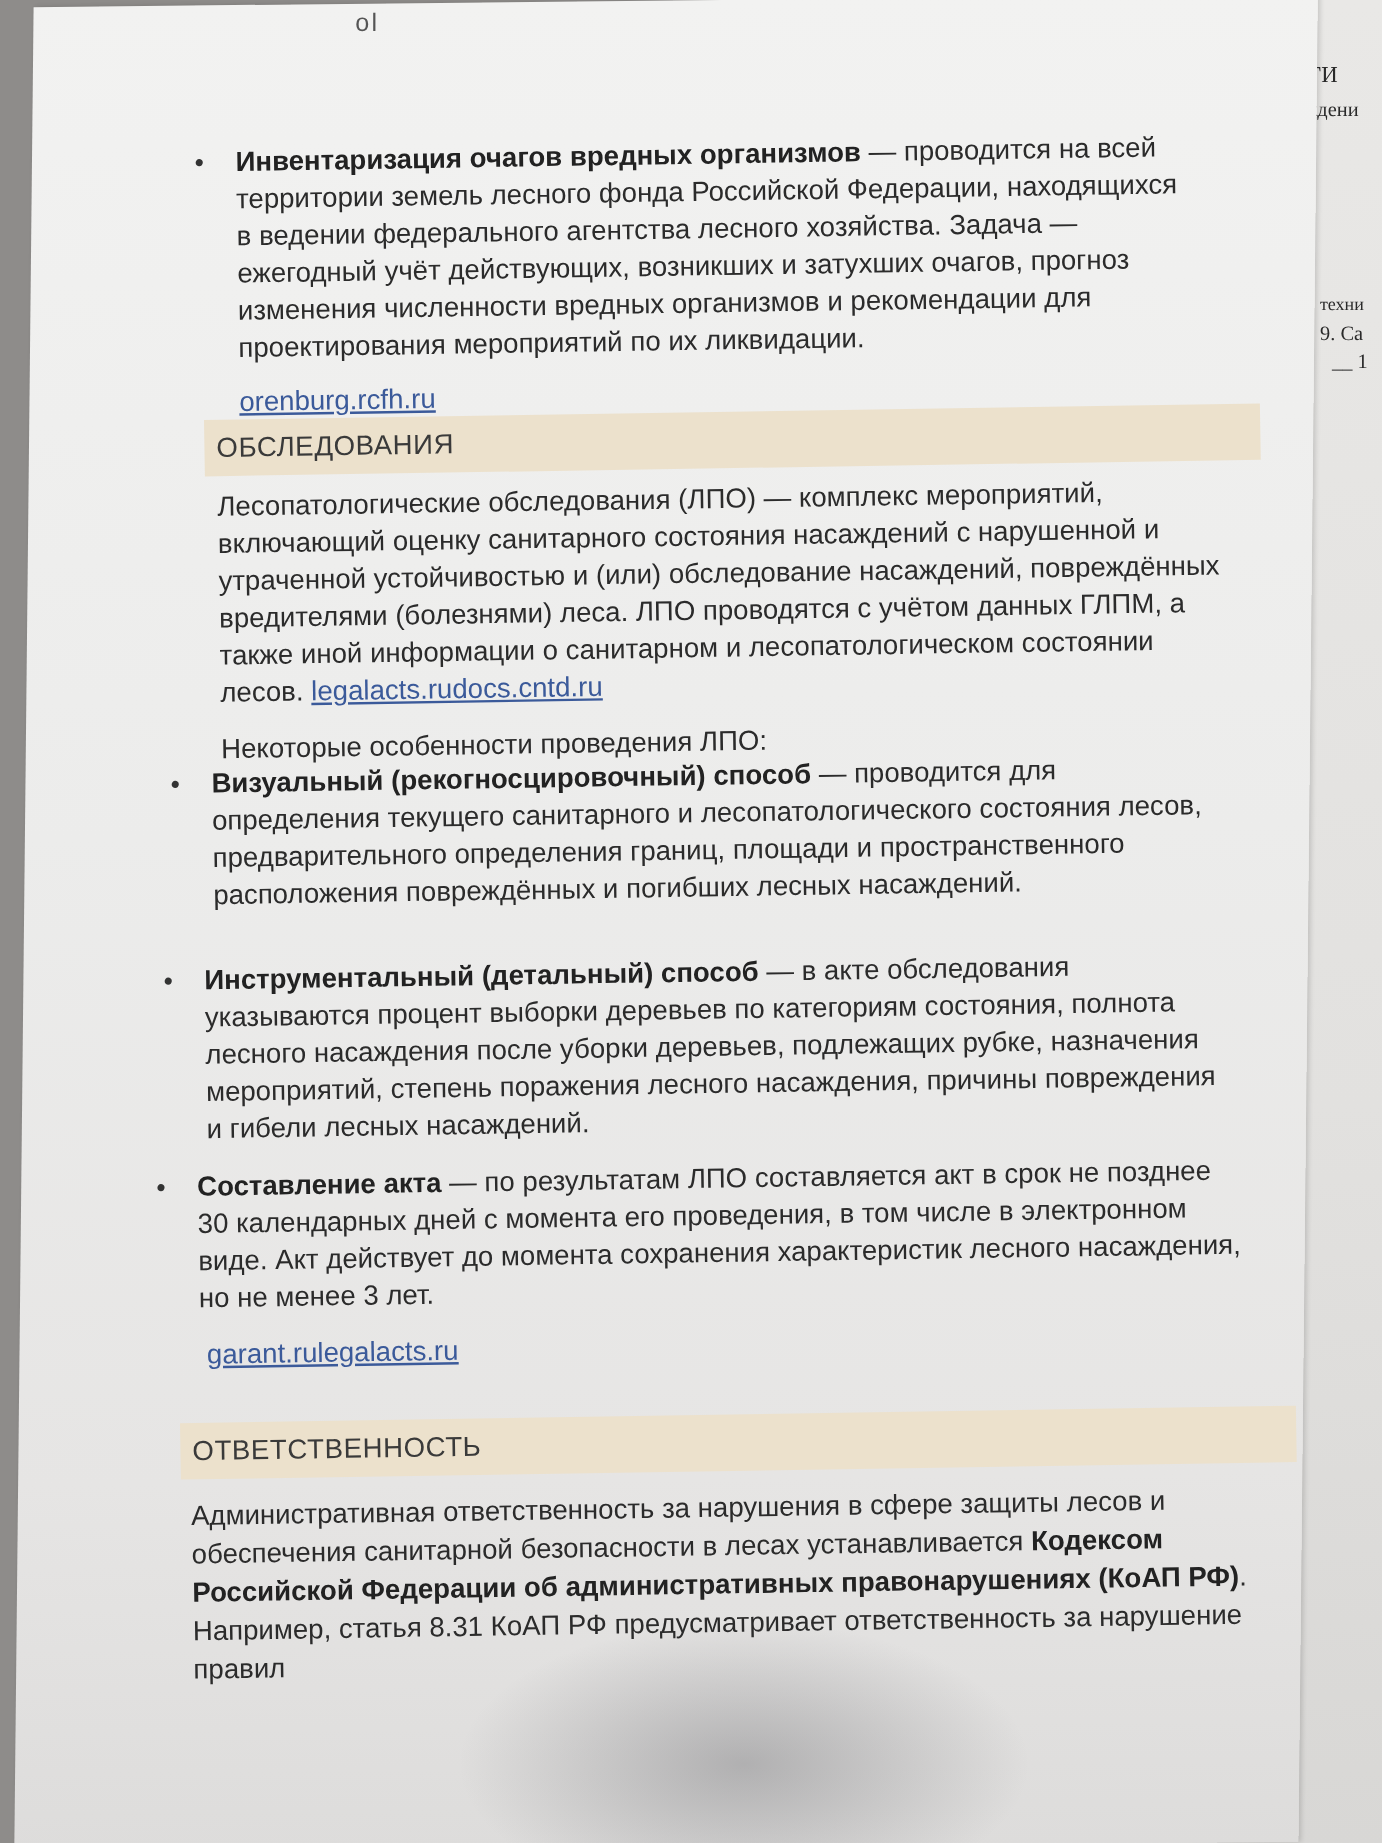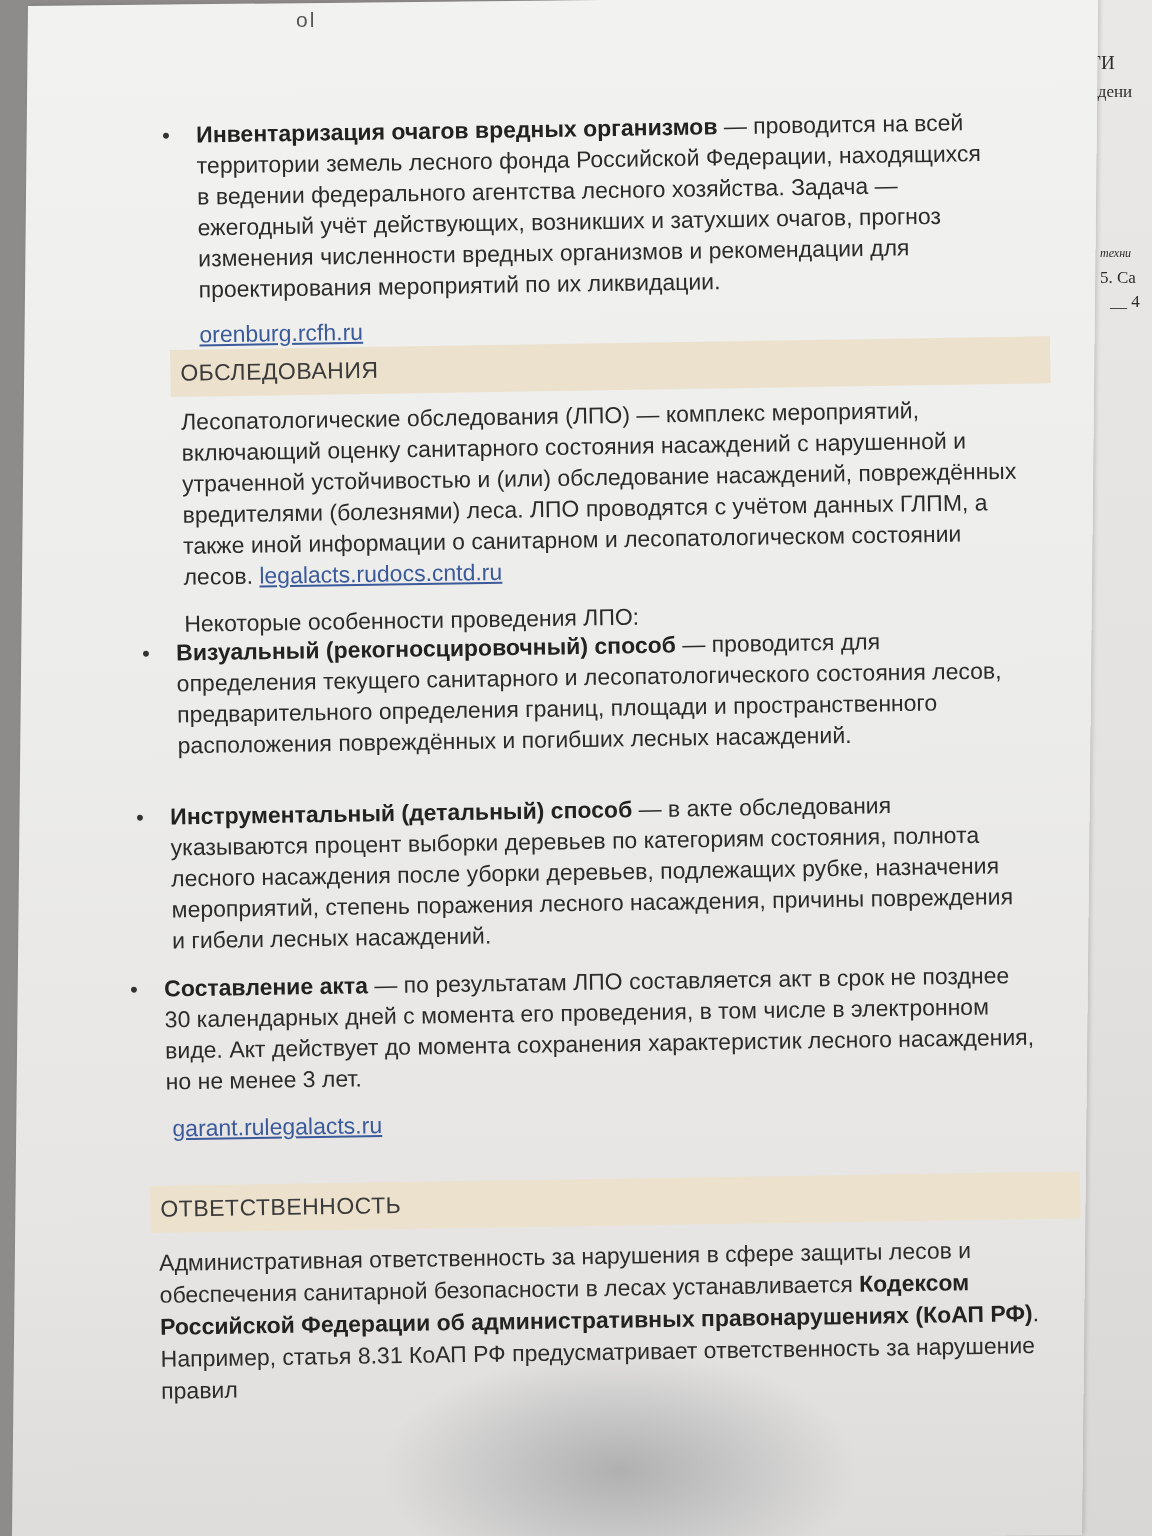--- a/index.html
+++ b/index.html
@@ -43,23 +43,23 @@
     padding:8px 10px; width:860px;
   }
   p { margin:0; }
 </style>
 </head>
 <body>
 
 <div class="backsheet">
   <div class="back-text" style="left:130px;top:52px;">ГИ</div>
   <div class="back-text" style="left:126px;top:82px;font-size:17px;">ждени</div>
-  <div class="back-text" style="left:140px;top:246px;font-size:12px;font-style:italic;">техни</div>
-  <div class="back-text" style="left:140px;top:268px;font-size:17px;">5. Са</div>
-  <div class="back-text" style="left:150px;top:292px;font-size:17px;">__ 4</div>
+  <div class="back-text" style="left:140px;top:246px;font-size:15px;">техни</div>
+  <div class="back-text" style="left:140px;top:268px;font-size:17px;">9. Са</div>
+  <div class="back-text" style="left:150px;top:292px;font-size:17px;">__ 1</div>
 </div>
 
 <div class="page"></div>
 <div class="shadow"></div>
 <div class="topmark">ol</div>
 
 <div class="content" style="left:162px;top:120px;width:820px;">
   <p class="bullet"><b>Инвентаризация очагов вредных организмов</b><span> — проводится на всей территории земель лесного фонда Российской Федерации, находящихся в ведении федерального агентства лесного хозяйства. Задача — ежегодный учёт действующих, возникших и затухших очагов, прогноз изменения численности вредных организмов и рекомендации для проектирования мероприятий по их ликвидации.</span></p>
   <p style="padding-left:34px;margin-top:14px;"><span class="link">orenburg.rcfh.ru</span></p>
 </div>

